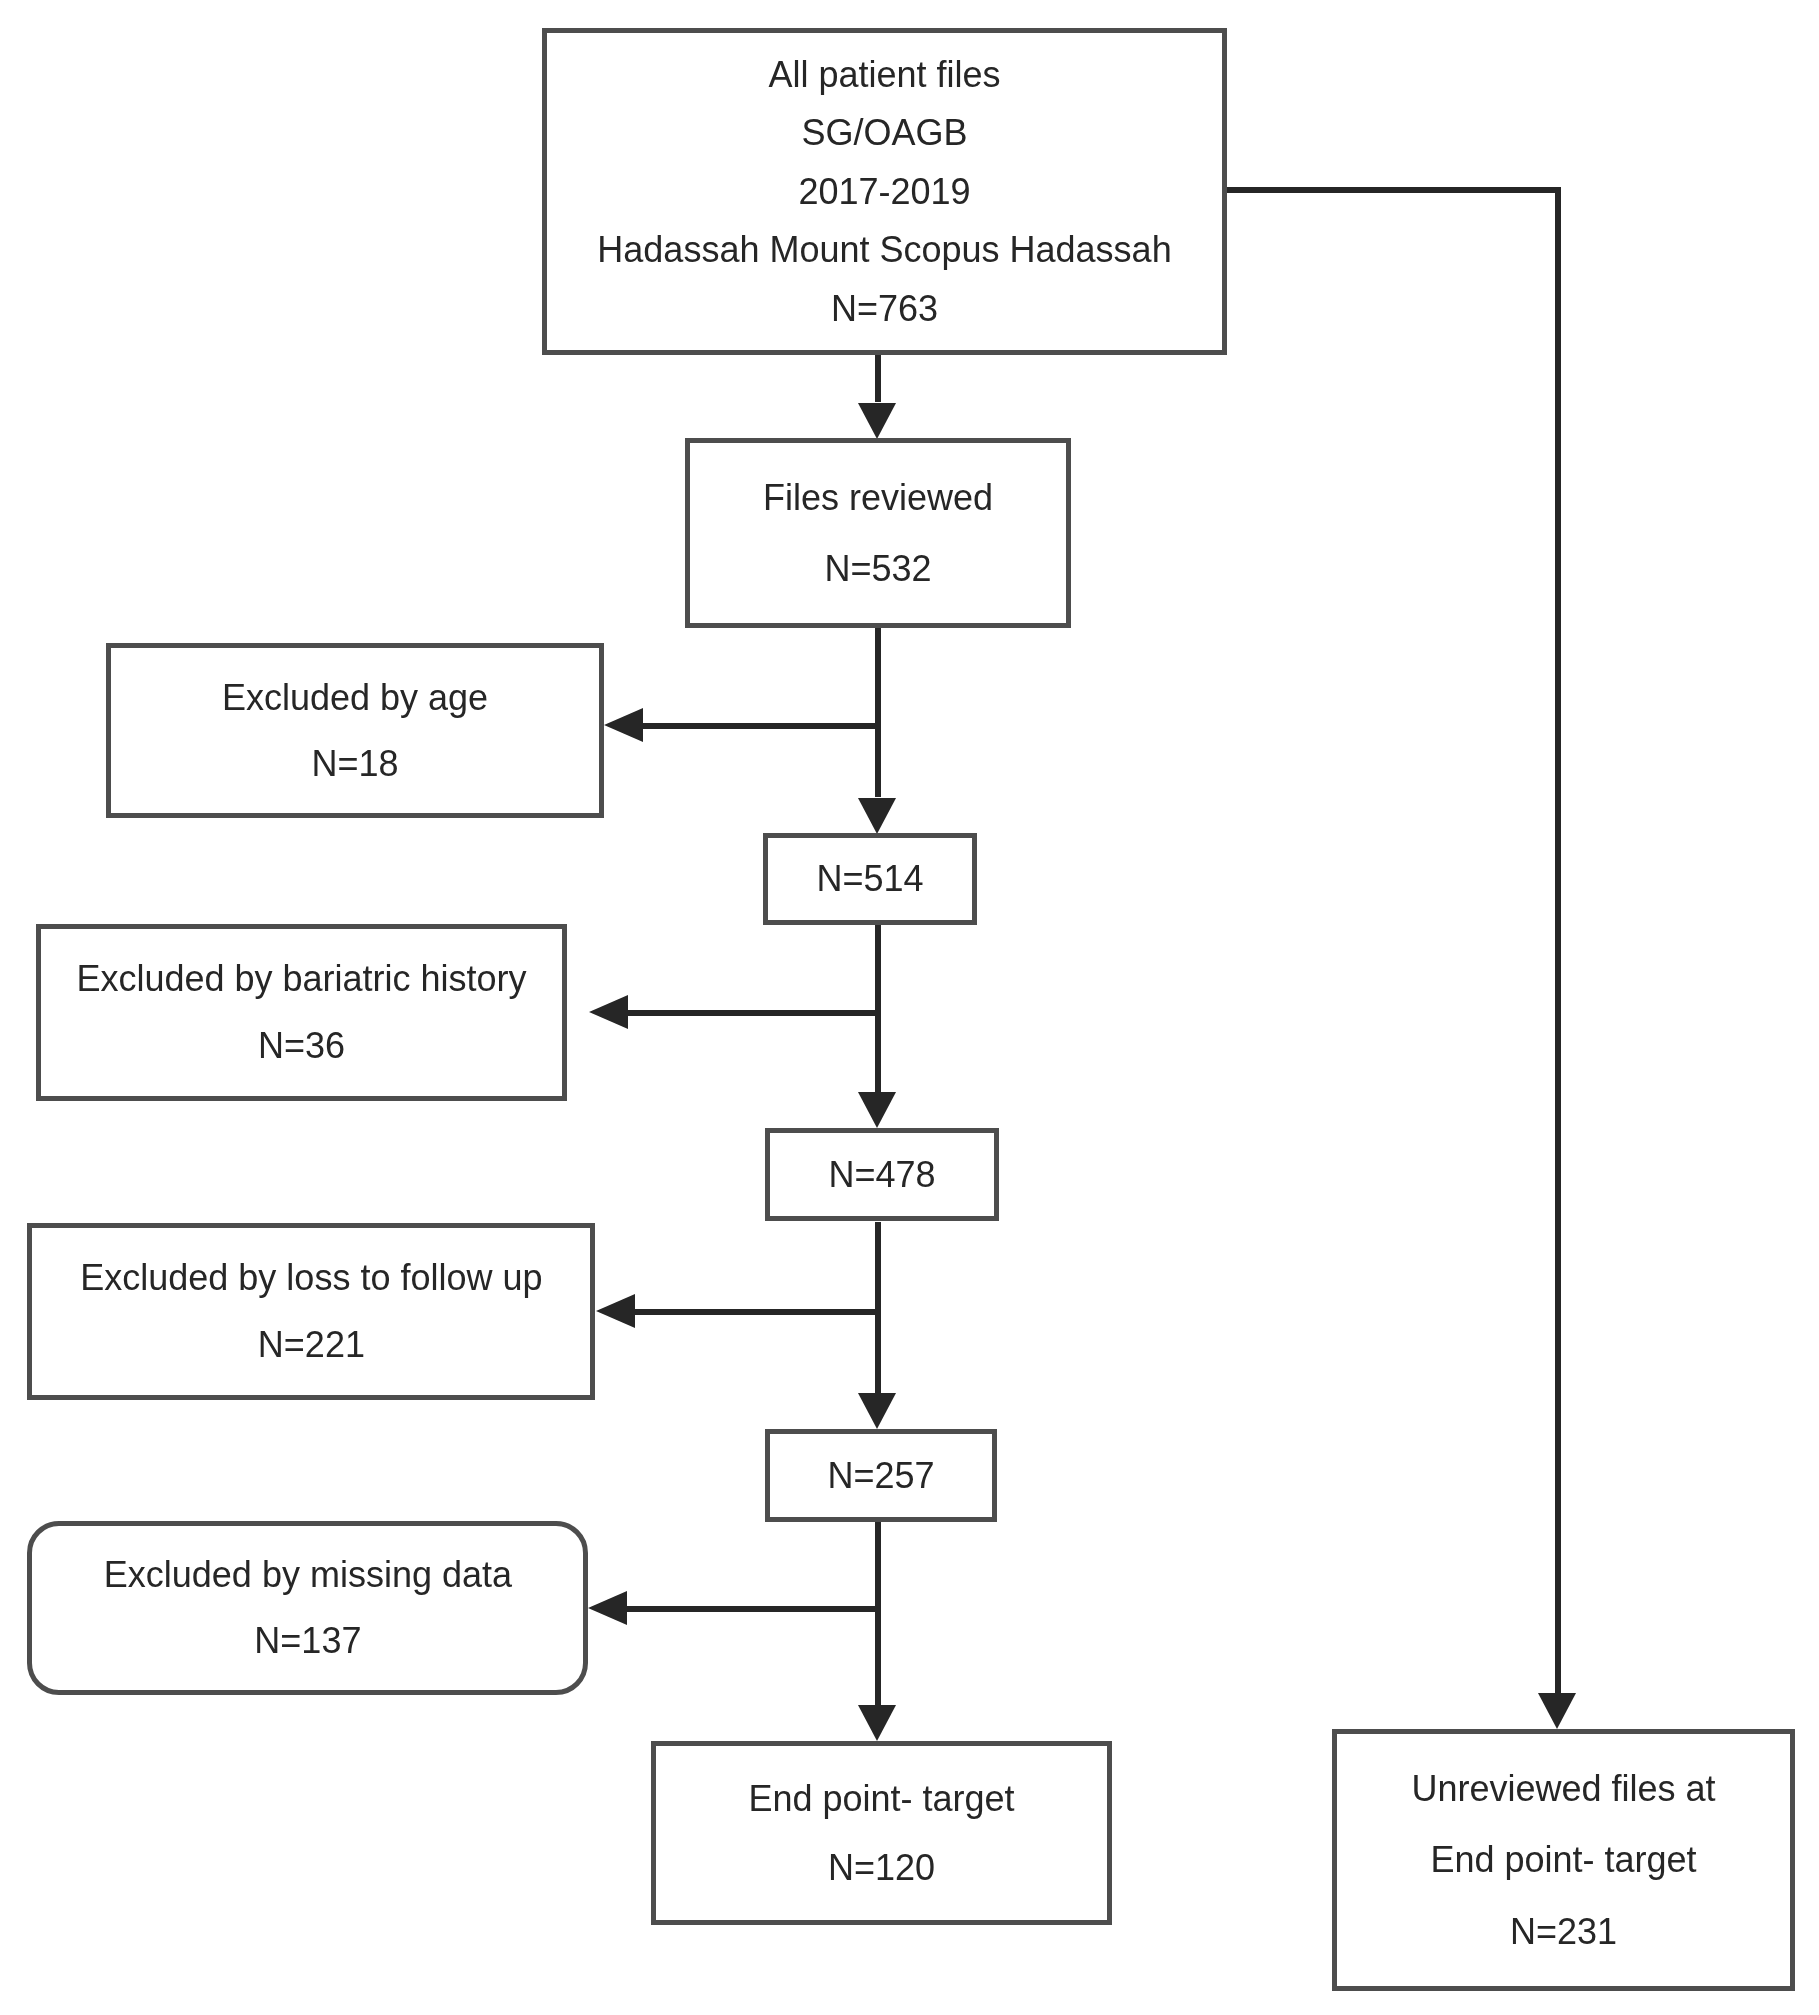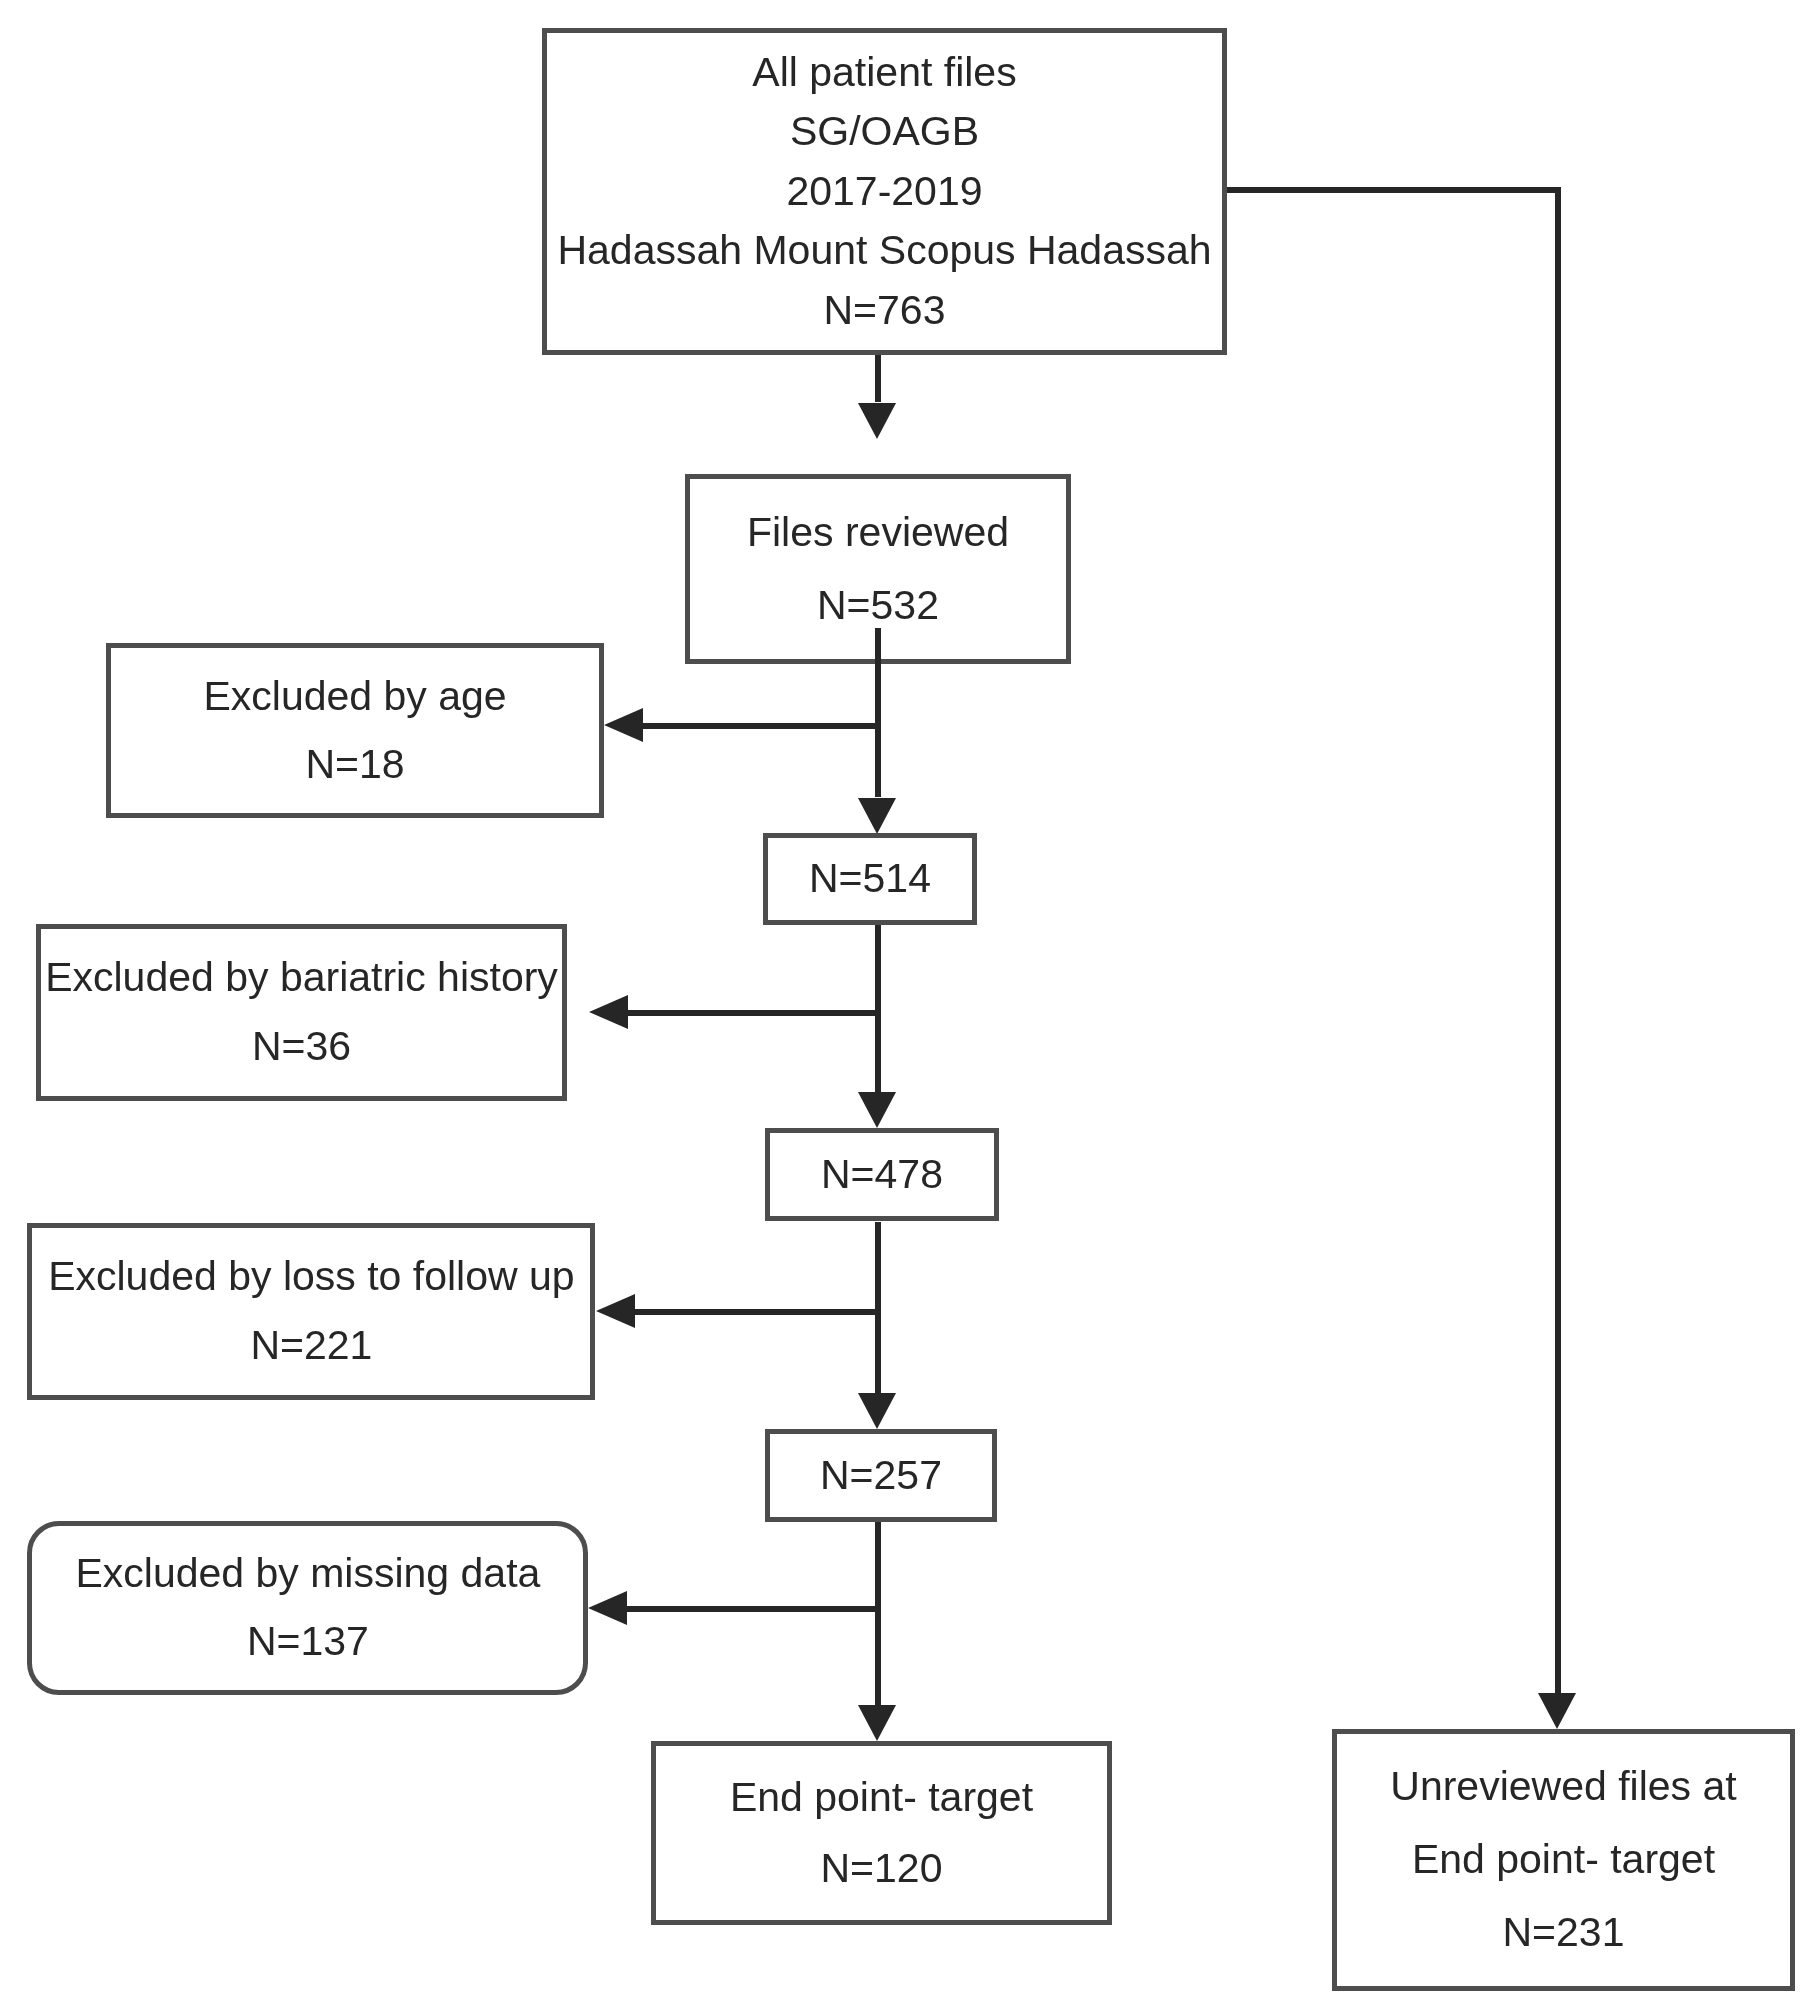--- a/index.html
+++ b/index.html
@@ -19,21 +19,21 @@
   .box{
     position:absolute;
     box-sizing:border-box;
     border:5.6px solid var(--border);
     background:var(--bg);
     display:flex;
     flex-direction:column;
     justify-content:space-evenly;
     align-items:center;
     text-align:center;
-    font-size:41px;
+    font-size:36px;
     line-height:1.15;
     padding:3.7px 7.5px;
   }
   .box .tline{white-space:nowrap;}
   .vline,.hline{
     position:absolute;
     background:var(--line);
   }
   .vline{width:5.6px;}
   .hline{height:5.6px;}
@@ -63,21 +63,21 @@
     <div class="tline">N=763</div>
   </div>
 
   <div class="vline" style="left:875px;top:355px;height:47px;"></div>
   <div class="ah-down" style="left:858px;top:403px;"></div>
 
   <div class="hline" style="left:1227px;top:187px;width:333px;"></div>
   <div class="vline" style="left:1555px;top:187px;height:1506px;"></div>
   <div class="ah-down" style="left:1538px;top:1693px;"></div>
 
-  <div class="box" style="left:685px;top:438px;width:386px;height:190px;margin-top:36px;">
+  <div class="box" style="left:685px;top:438px;width:386px;height:190px;">
     <div class="tline">Files reviewed</div>
     <div class="tline">N=532</div>
   </div>
 
   <div class="vline" style="left:875px;top:628px;height:169px;"></div>
   <div class="ah-down" style="left:858px;top:798px;"></div>
   <div class="hline" style="left:641px;top:723px;width:237px;"></div>
   <div class="ah-left" style="left:604px;top:708px;"></div>
 
   <div class="box" style="left:106px;top:643px;width:498px;height:175px;">

